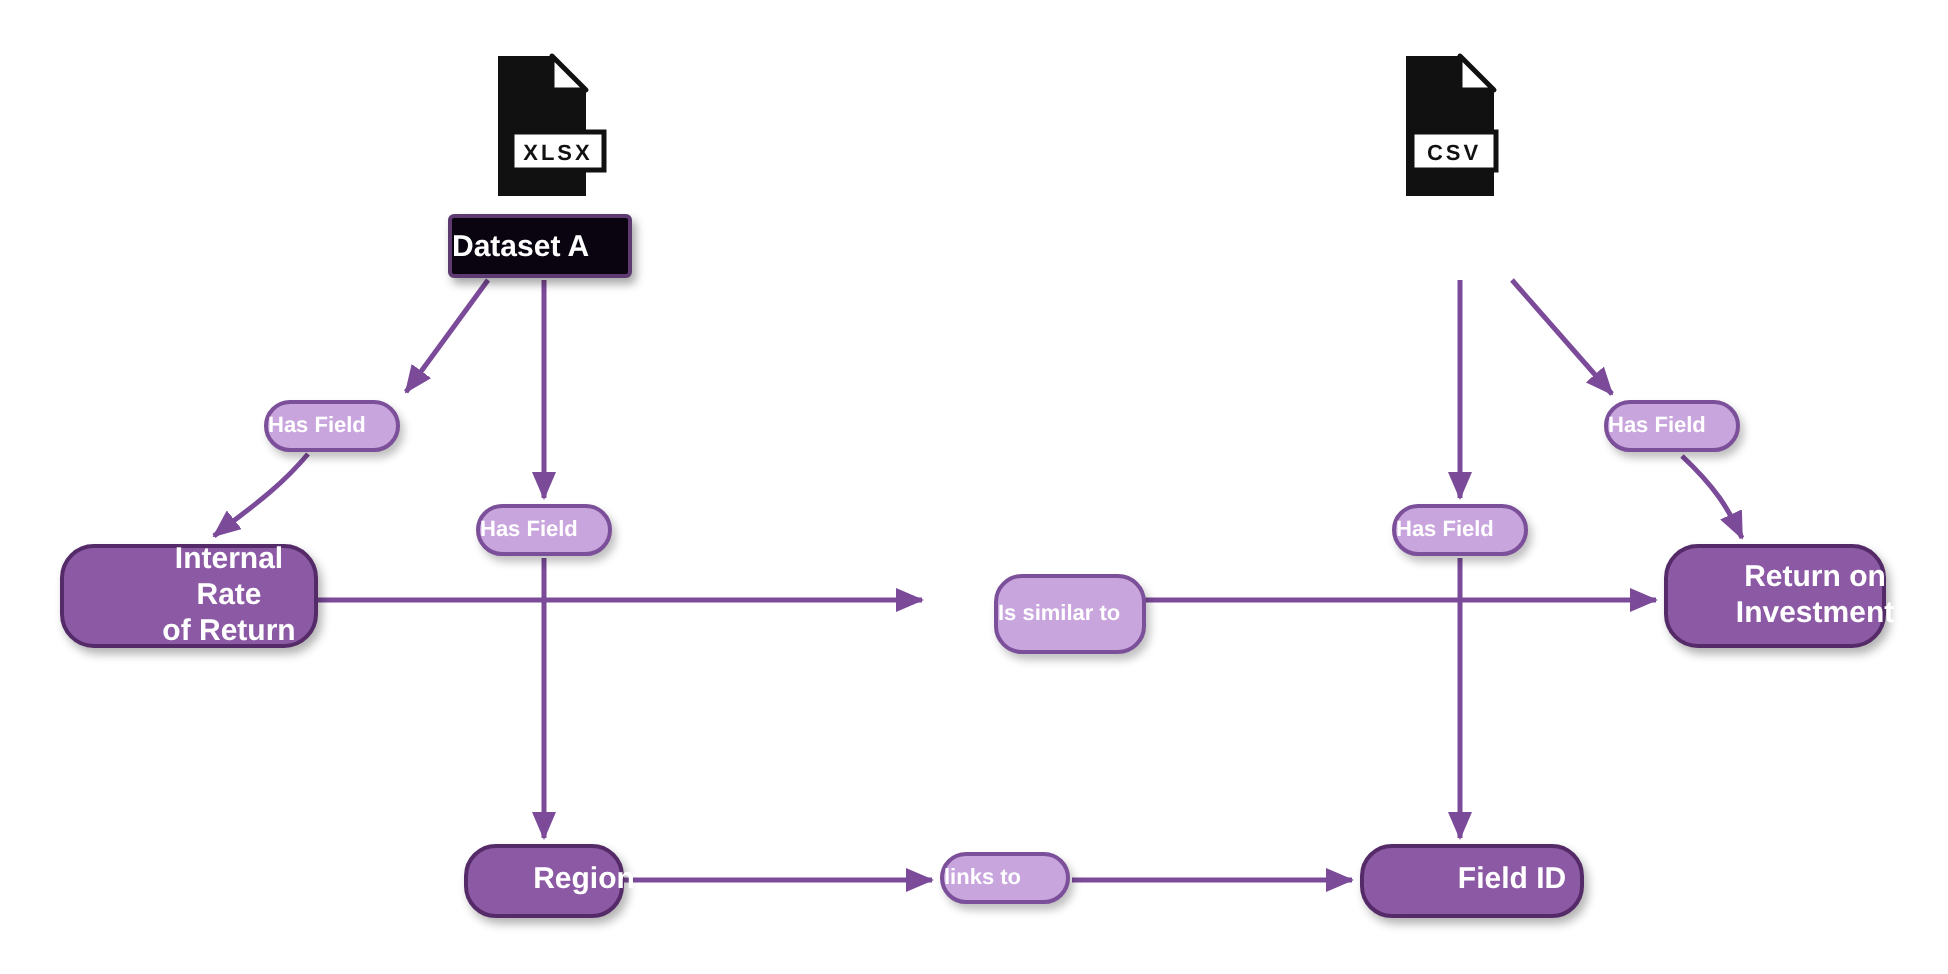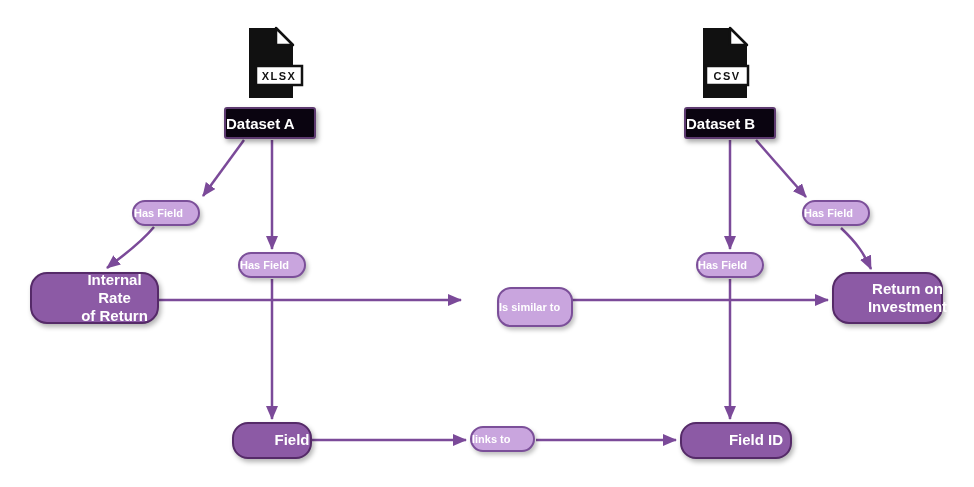--- a/index.html
+++ b/index.html
@@ -93,38 +93,35 @@
   <svg class="fileicon" style="left:700px;top:26px;" width="58" height="74" viewBox="0 0 58 74">
     <path d="M3,2 H30 L47,19 V72 H3 Z" fill="#111111"></path>
     <path d="M30,2 L47,19 H30 Z" fill="#ffffff" stroke="#111111" stroke-width="2.5" stroke-linejoin="round"></path>
     <rect x="6" y="40" width="42" height="19" fill="#ffffff" stroke="#111111" stroke-width="2.5"></rect>
     <text x="27" y="54" text-anchor="middle">CSV</text>
   </svg>
 
   <div class="dataset" style="left:224px;top:107px;width:92px;height:32px;">
     <span>Dataset A</span>
   </div>
-  <div class="dataset" style="left:684px;top:107px;width:92px;height:32px;">
-    <span>Dataset B</span>
-  </div>
 
   <div class="entity big" style="left:30px;top:272px;width:129px;height:52px;">
     <span>
       <span>Internal Rate</span><br>
       <span>of Return</span>
     </span>
   </div>
   <div class="entity big" style="left:832px;top:272px;width:111px;height:52px;">
     <span>
       <span>Return on</span><br>
       <span>Investment</span>
     </span>
   </div>
   <div class="entity small" style="left:232px;top:422px;width:80px;height:37px;">
-    <span>Field</span>
+    <span>Region</span>
   </div>
   <div class="entity small" style="left:680px;top:422px;width:112px;height:37px;">
     <span>Field ID</span>
   </div>
 
   <div class="pill" style="left:132px;top:200px;width:68px;height:26px;">
     <span>Has Field</span>
   </div>
   <div class="pill" style="left:238px;top:252px;width:68px;height:26px;">
     <span>Has Field</span>

